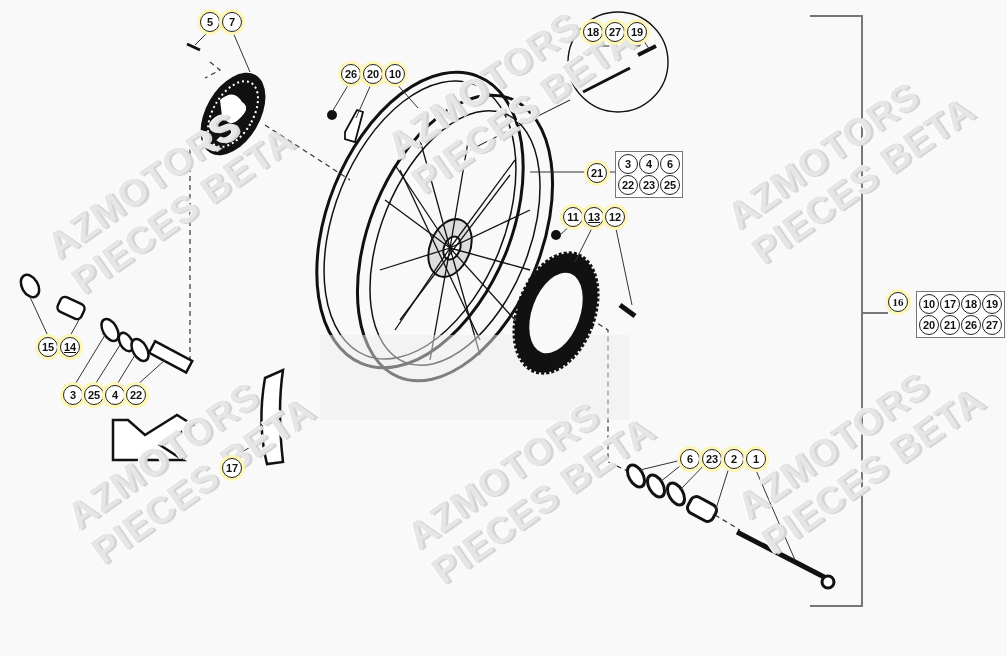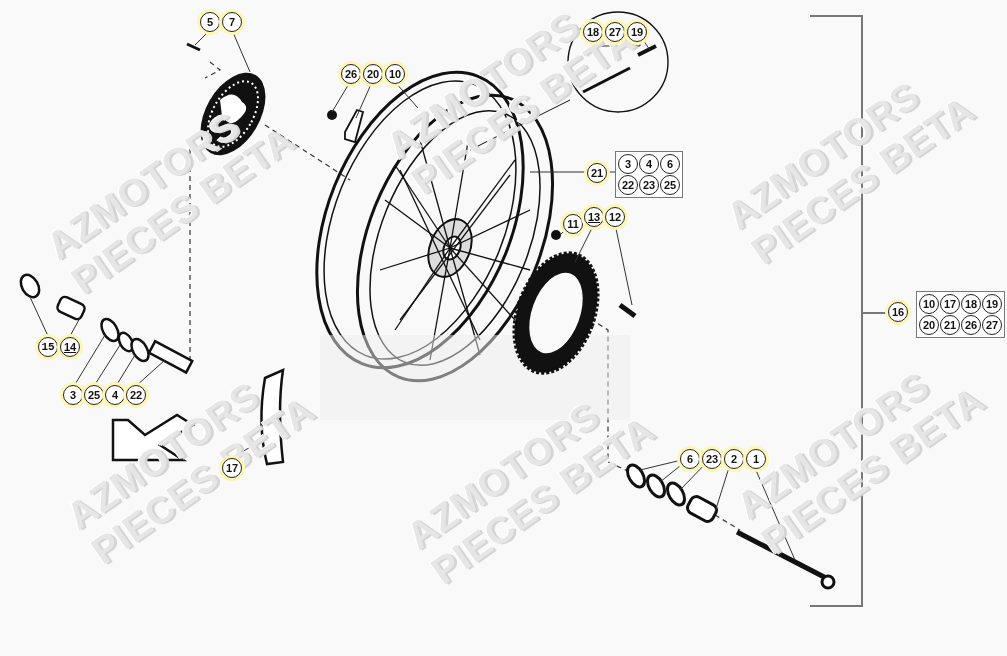--- a/index.html
+++ b/index.html
@@ -175,37 +175,37 @@
 <div class="callout hl" style="left:587px;top:163px;">21</div>
 <div class="group" style="left:615px;top:151px;grid-template-columns:repeat(3,20px);">
   <div class="callout">3</div>
   <div class="callout">4</div>
   <div class="callout">6</div>
   <div class="callout">22</div>
   <div class="callout">23</div>
   <div class="callout">25</div>
 </div>
 
-<div class="callout hl" style="left:563px;top:214px;">11</div>
+<div class="callout hl" style="left:563px;top:207px;">11</div>
 <div class="callout hl" style="left:584px;top:207px;text-decoration:underline;">13</div>
 <div class="callout hl" style="left:605px;top:207px;">12</div>
 
-<div class="callout hl" style="left:888px;top:302px;">16</div>
+<div class="callout hl" style="left:888px;top:292px;font-family:Liberation Serif, serif;">16</div>
 <div class="group" style="left:916px;top:291px;grid-template-columns:repeat(4,20px);">
   <div class="callout">10</div>
   <div class="callout">17</div>
   <div class="callout">18</div>
   <div class="callout">19</div>
   <div class="callout">20</div>
   <div class="callout">21</div>
   <div class="callout">26</div>
   <div class="callout">27</div>
 </div>
 
-<div class="callout hl" style="left:38px;top:337px;font-family:Liberation Mono, monospace;">15</div>
+<div class="callout hl" style="left:38px;top:337px;">15</div>
 <div class="callout hl" style="left:60px;top:337px;text-decoration:underline;">14</div>
 
 <div class="callout hl" style="left:63px;top:385px;">3</div>
 <div class="callout hl" style="left:84px;top:385px;">25</div>
 <div class="callout hl" style="left:105px;top:385px;">4</div>
 <div class="callout hl" style="left:126px;top:385px;">22</div>
 
 <div class="callout hl" style="left:222px;top:458px;">17</div>
 
 <div class="callout hl" style="left:680px;top:449px;">6</div>

